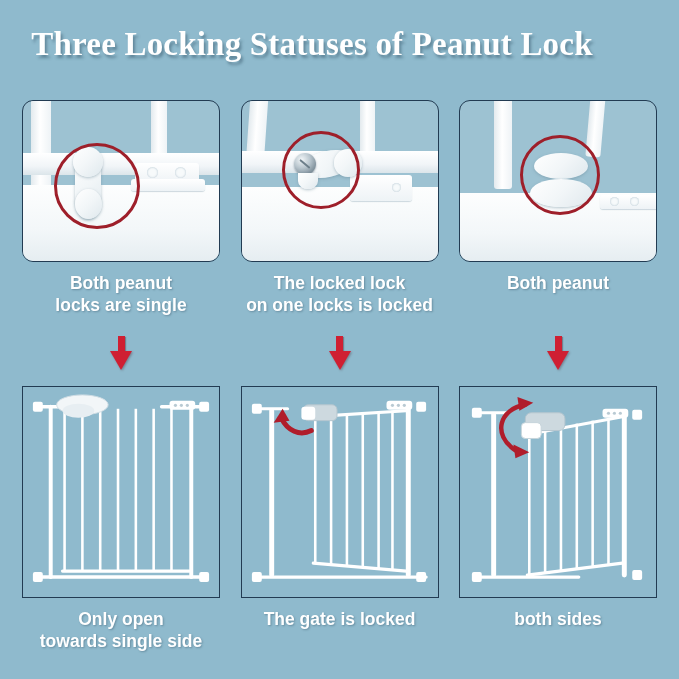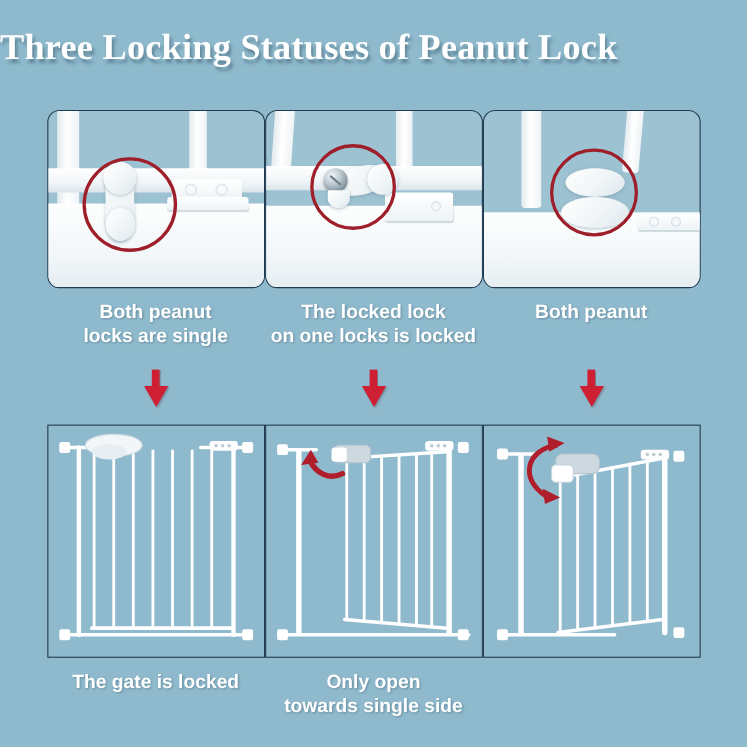--- a/index.html
+++ b/index.html
@@ -14,36 +14,37 @@
     overflow: hidden;
     position: relative;
   }
 
   
   .title {
     position: absolute;
     top: 26px;
     left: 0;
     width: 624px;
+    text-align: center;
     font-family: "Liberation Serif", serif;
     font-weight: bold;
     font-size: 33px;
     letter-spacing: 0.2px;
     color: #ffffff;
     text-shadow: 2px 3px 3px rgba(40,70,90,0.45);
     white-space: nowrap;
   }
 
   
   .row {
     position: absolute;
     left: 0;
     width: 679px;
     display: flex;
-    justify-content: center;
+    justify-content: space-between;
     padding: 0 22px;
     box-sizing: border-box;
   }
 
   
   .row-photos { top: 100px; }
   .photo-panel {
     position: relative;
     width: 198px;
     height: 162px;
@@ -402,22 +403,23 @@
         <path d="M 66 18 C 40 22 32 48 56 64" stroke="#b01d2b" stroke-width="4.5" fill="none" stroke-linecap="round"></path>
         <polygon points="74,16 58,10 60,24" fill="#b01d2b"></polygon>
         <polygon points="70,66 54,58 56,72" fill="#b01d2b"></polygon>
       </g>
     </svg>
   </div>
 </div>
 
 <div class="row row-caption-bottom">
   <div class="caption">
+    <div>Only open</div>
+    <div>towards single side</div>
+  </div>
+  <div class="caption">
     <div>The gate is locked</div>
     <div></div>
   </div>
   <div class="caption">
-    <div>Only open</div>
-    <div>towards single side</div>
-  </div>
-  <div class="caption">
+    <div>both sides</div>
   </div>
 </div>
 
 </body></html>

